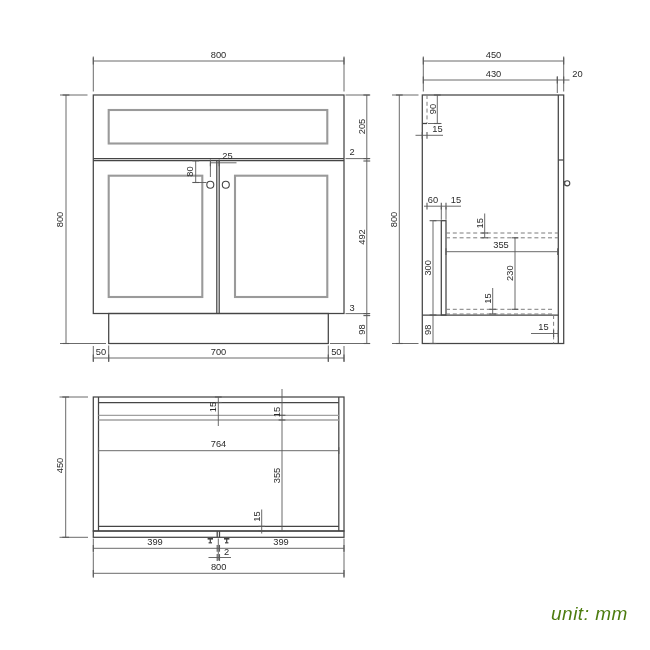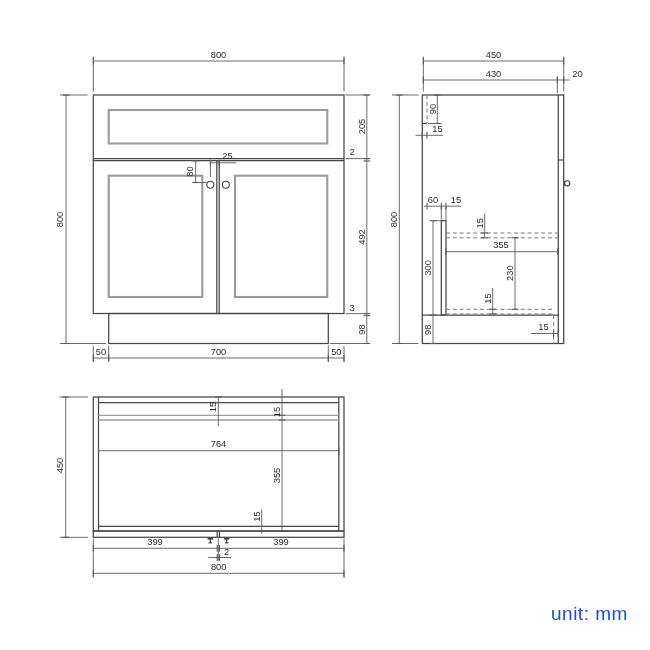--- a/index.html
+++ b/index.html
@@ -4,21 +4,21 @@
 <style>
   html,body{margin:0;padding:0;}
   body{
     width:650px;height:650px;background:#ffffff;position:relative;overflow:hidden;
     font-family:"Liberation Sans",sans-serif;
   }
   svg{position:absolute;left:0;top:0;}
   svg text{font-family:"Liberation Sans",sans-serif;}
   .unit-label{
     position:absolute;left:551px;top:603px;
-    font-size:19px;color:#1d4ed8;letter-spacing:0.5px;
+    font-size:19px;color:#4d7c0f;letter-spacing:0.5px;font-style:italic;
   }
 </style>
 </head>
 <body>
 
 <svg width="650" height="650" viewBox="0 0 650 650" xmlns="http://www.w3.org/2000/svg">
     <g>
       <rect x="93.3" y="95" width="250.7" height="218.5" fill="none" stroke="#454545" stroke-width="1.25"></rect>
       <rect x="108.7" y="313.5" width="219.6" height="30" fill="none" stroke="#454545" stroke-width="1.25"></rect>
       <rect x="108.7" y="110" width="218.6" height="33.5" fill="none" stroke="#9a9a9a" stroke-width="2.1"></rect>

